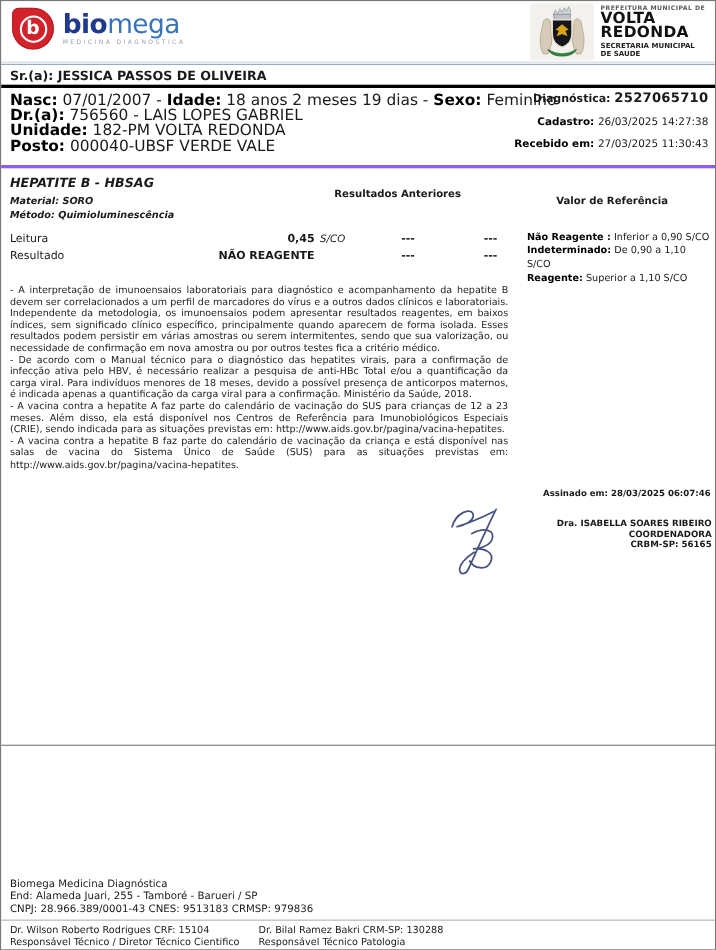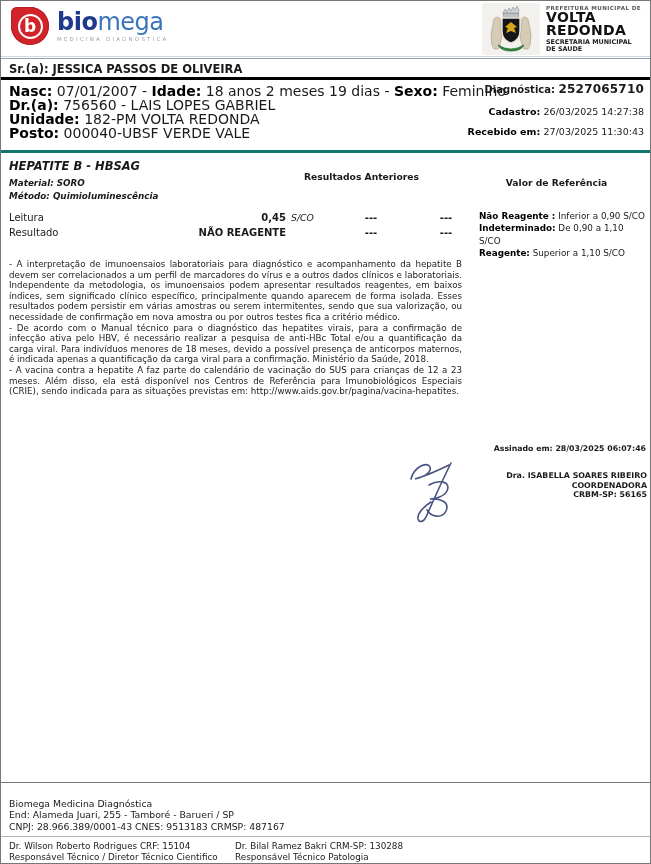--- a/index.html
+++ b/index.html
@@ -43,21 +43,21 @@
   .patient-details { position:relative; height:68px; }
   .details-left { position:absolute; left:8px; top:4px; font-size:14px; line-height:14px; }
   .details-left b, .details-right b { color:#000; }
   .details-right { position:absolute; right:6px; top:2px; text-align:right; }
   .req-line { font-size:10px; font-weight:bold; }
   .req-value { font-size:12px; font-weight:bold; letter-spacing:0.2px; }
   .cad-line { margin-top:10px; font-size:9.5px; }
   .rec-line { margin-top:9px; font-size:9.5px; }
 
   
-  .main-box { position:absolute; top:149px; left:0; width:100%; height:633px; border-top:3px solid #0f766e; border-bottom:1px solid #777; }
+  .main-box { position:absolute; top:149px; left:0; width:100%; height:528px; border-top:3px solid #8b5cf6; border-bottom:1px solid #777; }
   .exam-title { position:absolute; left:8px; top:6px; font-size:11.5px; font-weight:bold; font-style:italic; }
   .exam-sub { position:absolute; left:8px; font-size:8.8px; font-style:italic;font-weight:bold; }
   .exam-material { top:25px; } .exam-metodo { top:38px; }
   .col-anteriores { position:absolute; left:283px; top:18px; width:155px; text-align:center; font-size:9.2px; font-weight:bold; }
   .col-referencia { position:absolute; left:478px; top:24px; width:155px; text-align:center; font-size:9.2px; font-weight:bold; }
 
   .result-row { position:absolute; left:0; width:100%; height:14px; font-size:10px; }
   .row-1 { top:59px; } .row-2 { top:74px; }
   .r-label { position:absolute; left:8px; }
   .r-value { position:absolute; left:120px; width:165px; text-align:right; font-weight:bold; }
@@ -187,20 +187,21 @@
       <br>
       <span><b>Indeterminado:</b><span> De 0,90 a 1,10 S/CO</span></span>
       <br>
       <span><b>Reagente:</b><span> Superior a 1,10 S/CO</span></span>
     </div>
 
     <div class="notes">
       <p>- A interpretação de imunoensaios laboratoriais para diagnóstico e acompanhamento da hepatite B devem ser correlacionados a um perfil de marcadores do vírus e a outros dados clínicos e laboratoriais. Independente da metodologia, os imunoensaios podem apresentar resultados reagentes, em baixos índices, sem significado clínico específico, principalmente quando aparecem de forma isolada. Esses resultados podem persistir em várias amostras ou serem intermitentes, sendo que sua valorização, ou necessidade de confirmação em nova amostra ou por outros testes fica a critério médico.</p>
       <p>- De acordo com o Manual técnico para o diagnóstico das hepatites virais, para a confirmação de infecção ativa pelo HBV, é necessário realizar a pesquisa de anti-HBc Total e/ou a quantificação da carga viral. Para indivíduos menores de 18 meses, devido a possível presença de anticorpos maternos, é indicada apenas a quantificação da carga viral para a confirmação. Ministério da Saúde, 2018.</p>
       <p>- A vacina contra a hepatite A faz parte do calendário de vacinação do SUS para crianças de 12 a 23 meses. Além disso, ela está disponível nos Centros de Referência para Imunobiológicos Especiais (CRIE), sendo indicada para as situações previstas em: http://www.aids.gov.br/pagina/vacina-hepatites.</p>
+      <p>- A vacina contra a hepatite B faz parte do calendário de vacinação da criança e está disponível nas salas de vacina do Sistema Único de Saúde (SUS) para as situações previstas em: http://www.aids.gov.br/pagina/vacina-hepatites.</p>
     </div>
 
     <div class="assinado">Assinado em: 28/03/2025 06:07:46</div>
 
     <svg class="signature" width="72" height="78" viewBox="0 0 72 78">
       <g fill="none" stroke="#46527f" stroke-width="1.6" stroke-linecap="round">
         <path d="M10 26 C 13 14, 26 8, 29 14 C 31 20, 21 25, 14 26 C 24 23, 38 17, 48 12"></path>
         <path d="M50 10 C 42 26, 33 46, 25 64 C 23 69, 18 70, 17 66 C 16 61, 22 54, 30 49"></path>
         <path d="M28 32 C 40 26, 50 29, 46 38 C 43 44, 33 46, 29 46 C 39 45, 49 49, 45 58 C 41 66, 30 64, 26 57"></path>
       </g>
@@ -210,21 +211,21 @@
       <div>Dra. ISABELLA SOARES RIBEIRO</div>
       <div>COORDENADORA</div>
       <div>CRBM-SP: 56165</div>
     </div>
   </div>
 
   <div class="footer">
     <div class="company-block">
       <div>Biomega Medicina Diagnóstica</div>
       <div>End: Alameda Juari, 255 - Tamboré - Barueri / SP</div>
-      <div>CNPJ: 28.966.389/0001-43 CNES: 9513183 CRMSP: 487167</div>
+      <div>CNPJ: 28.966.389/0001-43 CNES: 9513183 CRMSP: 979836</div>
     </div>
     <div class="resp-block">
       <div class="resp-col1">
         <div>Dr. Wilson Roberto Rodrigues CRF: 15104</div>
         <div>Responsável Técnico / Diretor Técnico Cientifico</div>
       </div>
       <div class="resp-col2">
         <div>Dr. Bilal Ramez Bakri CRM-SP: 130288</div>
         <div>Responsável Técnico Patologia</div>
       </div>

